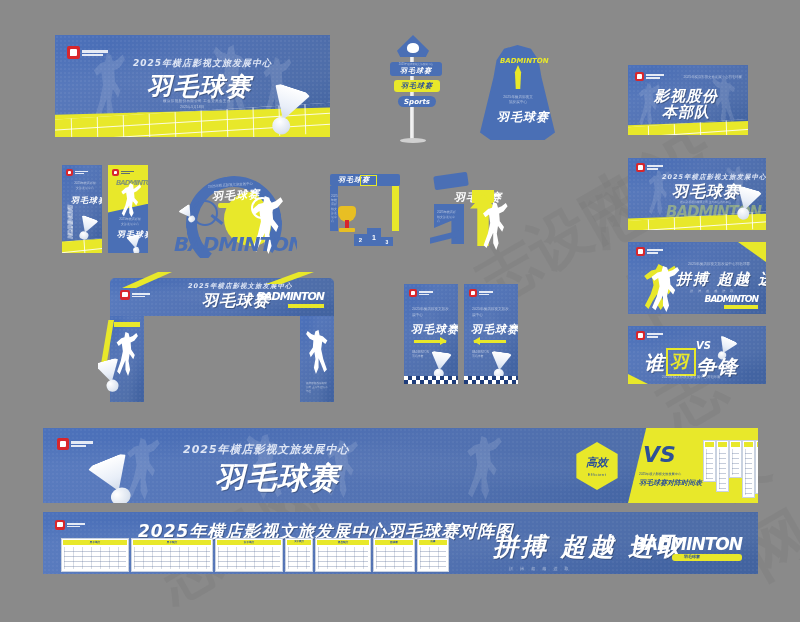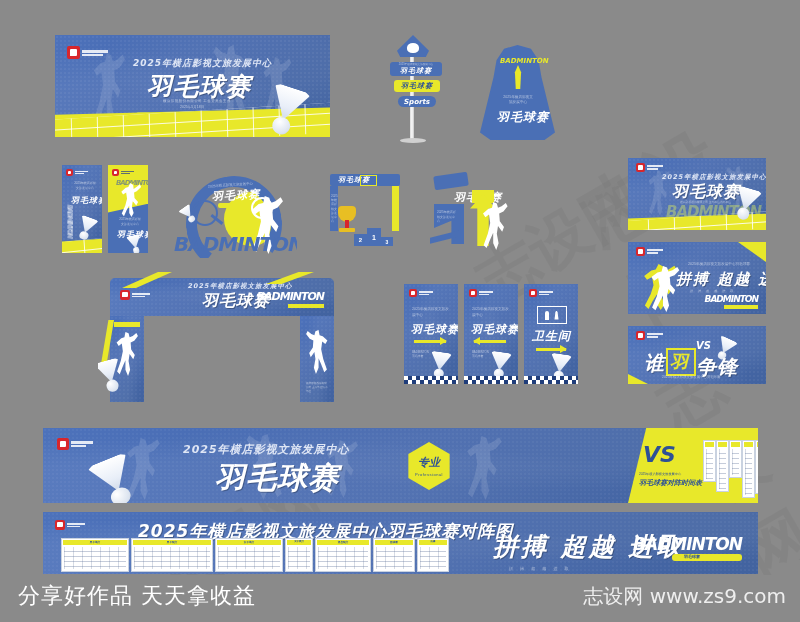--- a/index.html
+++ b/index.html
@@ -213,20 +213,36 @@
     <div style="position:absolute;inset:0;background:#4a6fb5;
                 clip-path:polygon(50% 0%, 68% 4%, 78% 16%, 82% 34%, 100% 92%, 86% 100%, 14% 100%, 0% 92%, 18% 34%, 22% 16%, 32% 4%);"></div>
     <div class="bad bad-yellow" style="position:absolute;left:20px;top:12px;font-size:7px;letter-spacing:0;">BADMINTON</div>
 
     <div style="position:absolute;left:31px;top:20px;width:14px;height:24px;background:#e8e82a;
                 clip-path:polygon(50% 0%,72% 30%,66% 100%,34% 100%,28% 30%);"></div>
     <div class="tiny" style="position:absolute;left:23px;top:50px;font-size:3.6px;text-align:center;width:30px;line-height:1.5;">2025年横店影视文旅发展中心</div>
     <div class="cn" style="position:absolute;left:17px;top:64px;font-size:12px;">羽毛球赛</div>
   </div>
 
+  <div class="item bluebg" style="left:628px;top:65px;width:120px;height:70px;">
+    <div class="dotgrid" style="position:absolute;inset:0;opacity:.4;"></div>
+    <div class="player ghost p-shape" style="left:8px;top:18px;width:26px;height:44px;"></div>
+    <div class="player ghost p-shape" style="left:82px;top:12px;width:28px;height:48px;transform:scaleX(-1);"></div>
+    <div class="logo" style="position:absolute;left:7px;top:7px;">
+      <span class="mark" style="width:9px;height:9px;"></span>
+      <span class="ltext" style="width:18px;">
+          <i style="height:2px;width:100%;"></i>
+          <i style="height:1.5px;width:75%;"></i>
+        </span>
+    </div>
+    <div class="tiny" style="position:absolute;right:6px;top:10px;font-size:3.4px;">2025年横店影视文旅发展中心羽毛球赛</div>
+    <div class="cn cn-title" style="position:absolute;left:26px;top:22px;font-size:15px;">影视股份</div>
+    <div class="cn cn-title" style="position:absolute;left:34px;top:38px;font-size:15px;">本部队</div>
+    <div class="court" style="position:absolute;left:-6px;bottom:-3px;width:135px;height:15px;transform:rotate(-2deg);"></div>
+  </div>
 
   <div class="item bluebg" style="left:62px;top:165px;width:40px;height:88px;">
     <div class="dotgrid" style="position:absolute;inset:0;opacity:.4;"></div>
     <div class="logo" style="position:absolute;left:4px;top:4px;">
       <span class="mark" style="width:7px;height:7px;"></span>
       <span class="ltext" style="width:13px;">
           <i style="height:1.5px;width:100%;"></i>
           <i style="height:1.2px;width:70%;"></i>
         </span>
     </div>
@@ -464,42 +480,20 @@
     <div class="arrow-l" style="position:absolute;left:10px;top:56px;width:32px;"></div>
     <div class="tiny" style="position:absolute;left:8px;top:66px;font-size:2.8px;line-height:1.6;white-space:pre-line;">BADMINTON
 羽毛球赛</div>
     <div class="shuttle" style="left:26px;top:68px;width:20px;height:26px;transform:rotate(8deg);">
       <div class="skirt"></div>
         <div class="cork"></div>
     </div>
     <div class="checker" style="position:absolute;left:0;bottom:0;width:100%;height:8px;"></div>
   </div>
 
-  <div class="item bluebg" style="left:524px;top:284px;width:54px;height:100px;">
-    <div class="dotgrid" style="position:absolute;inset:0;opacity:.4;"></div>
-    <div class="logo" style="position:absolute;left:5px;top:5px;">
-      <span class="mark" style="width:8px;height:8px;"></span>
-      <span class="ltext" style="width:14px;">
-          <i style="height:1.8px;width:100%;"></i>
-          <i style="height:1.3px;width:70%;"></i>
-        </span>
-    </div>
-
-    <div style="position:absolute;left:13px;top:22px;width:28px;height:16px;border:1.3px solid #fff;display:flex;align-items:center;justify-content:center;gap:5px;">
-      <span style="width:4px;height:9px;background:#fff;border-radius:2px 2px 0 0;"></span>
-      <span style="width:5px;height:9px;background:#fff;clip-path:polygon(50% 0%,72% 18%,90% 100%,10% 100%,28% 18%);"></span>
-    </div>
-    <div class="cn" style="position:absolute;left:8px;top:44px;font-size:12px;">卫生间</div>
-    <div class="arrow-r" style="position:absolute;left:12px;top:64px;width:30px;"></div>
-    <div class="shuttle" style="left:26px;top:70px;width:20px;height:26px;transform:rotate(8deg);">
-      <div class="skirt"></div>
-        <div class="cork"></div>
-    </div>
-    <div class="checker" style="position:absolute;left:0;bottom:0;width:100%;height:8px;"></div>
-  </div>
 
   <div class="item bluebg" style="left:43px;top:428px;width:715px;height:75px;">
     <div class="dotgrid" style="position:absolute;inset:0;opacity:.4;"></div>
 
     <div class="player ghost p-shape" style="left:80px;top:10px;width:40px;height:62px;"></div>
     <div class="player ghost p-shape" style="left:200px;top:6px;width:44px;height:66px;transform:scaleX(-1);"></div>
     <div class="player ghost p-shape" style="left:280px;top:12px;width:38px;height:58px;"></div>
     <div class="player ghost p-shape" style="left:420px;top:8px;width:42px;height:64px;"></div>
 
     <div class="logo" style="position:absolute;left:14px;top:10px;">
@@ -511,23 +505,23 @@
     </div>
 
     <div class="shuttle" style="left:52px;top:30px;width:40px;height:48px;transform:rotate(-22deg);">
       <div class="skirt"></div>
         <div class="cork"></div>
     </div>
 
     <div class="cn sub" style="position:absolute;left:140px;top:14px;font-size:11px;font-weight:bold;">2025年横店影视文旅发展中心</div>
     <div class="cn cn-title" style="position:absolute;left:172px;top:30px;font-size:30px;">羽毛球赛</div>
 
-    <div class="hex" style="position:absolute;left:362px;top:14px;width:48px;height:48px;">
-      <span class="hcn">专业</span>
-      <span class="hen">Professional</span>
+    <div class="hex" style="position:absolute;left:530px;top:14px;width:48px;height:48px;">
+      <span class="hcn">高效</span>
+      <span class="hen">Efficient</span>
     </div>
 
     <div style="position:absolute;left:585px;top:0;width:130px;height:75px;background:#e8e82a;
                 clip-path:polygon(14% 0%,100% 0%,100% 100%,0% 100%);"></div>
     <div style="position:absolute;left:600px;top:14px;font-size:22px;font-weight:bold;font-style:italic;color:#2d5196;font-family:'DejaVu Sans',sans-serif;">VS</div>
     <div style="position:absolute;left:596px;top:44px;font-size:3.2px;color:#2d5196;">2025年横店影视文旅发展中心</div>
     <div style="position:absolute;left:596px;top:50px;font-size:7px;font-weight:bold;font-style:italic;color:#2d5196;">羽毛球赛对阵时间表</div>
 
     <div class="bracket" style="position:absolute;left:660px;top:12px;width:11px;height:40px;">
         <div class="bhead"></div>
@@ -600,21 +594,14 @@
 
     <div class="cn cn-title" style="position:absolute;left:450px;top:18px;font-size:25px;letter-spacing:3px;">拼搏 超越 进取</div>
     <div class="tiny" style="position:absolute;left:466px;bottom:3px;font-size:4px;letter-spacing:3px;">拼 搏  超 越  进 取</div>
 
     <div class="bad bad-solid" style="position:absolute;right:16px;top:22px;font-size:17px;">BADMINTON</div>
     <div style="position:absolute;right:16px;top:42px;width:70px;height:7px;background:#e8e82a;border-radius:3px;">
       <span style="position:absolute;left:12px;top:0px;font-size:4px;color:#2d5196;font-weight:bold;">羽毛球赛</span>
     </div>
   </div>
 
-  <div class="footer">
-    <div class="left">分享好作品 天天拿收益</div>
-    <div class="right">
-      <span>志设网</span>
-      <span>www.zs9.com</span>
-    </div>
-  </div>
 
 </div>
 
 </body></html>

